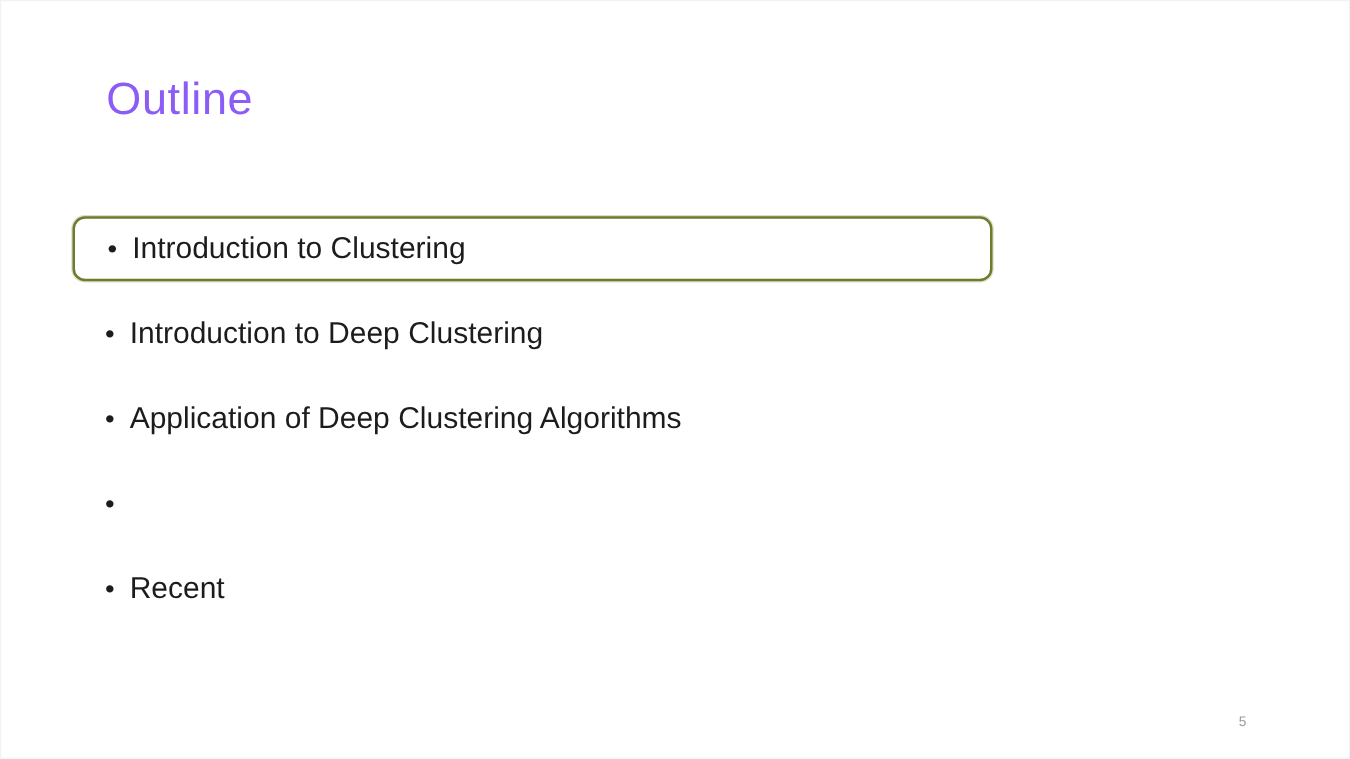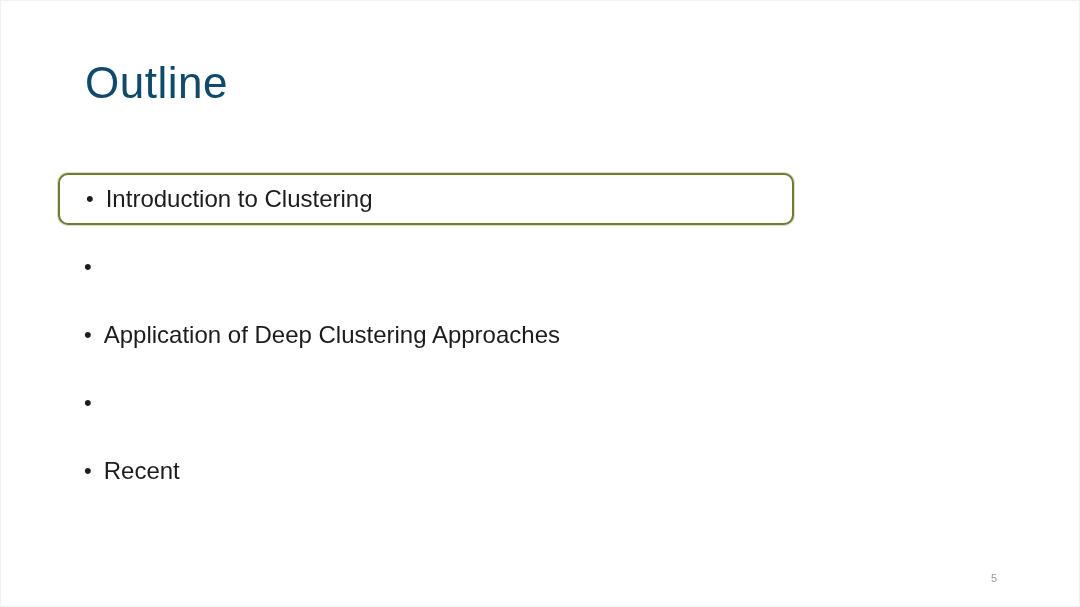--- a/index.html
+++ b/index.html
@@ -18,23 +18,23 @@
     height: 607px;
     background: #ffffff;
     box-sizing: border-box;
     border: 1px solid #f2f2f2;
   }
 
   .slide-title {
     position: absolute;
     left: 84px;
     top: 58px;
-    font-size: 44px;
+    font-size: 36px;
     font-weight: 400;
-    color: #0c4a6e;
+    color: #8b5cf6;
     letter-spacing: 0.5px;
     line-height: 1.1;
   }
 
   .bullet-row {
     position: absolute;
     left: 57px;
     height: 52px;
     display: flex;
     align-items: center;
@@ -86,25 +86,26 @@
 
   <div class="slide-title">Outline</div>
 
   <div class="bullet-row highlighted row-1">
     <span class="bullet-marker">•</span>
     <span class="bullet-label">Introduction to Clustering</span>
   </div>
 
   <div class="bullet-row row-2">
     <span class="bullet-marker">•</span>
+    <span class="bullet-label">Introduction to Deep Clustering</span>
   </div>
 
   <div class="bullet-row row-3">
     <span class="bullet-marker">•</span>
-    <span class="bullet-label">Application of Deep Clustering Approaches</span>
+    <span class="bullet-label">Application of Deep Clustering Algorithms</span>
   </div>
 
   <div class="bullet-row row-4">
     <span class="bullet-marker">•</span>
   </div>
 
   <div class="bullet-row row-5">
     <span class="bullet-marker">•</span>
     <span class="bullet-label">Recent</span>
   </div>

